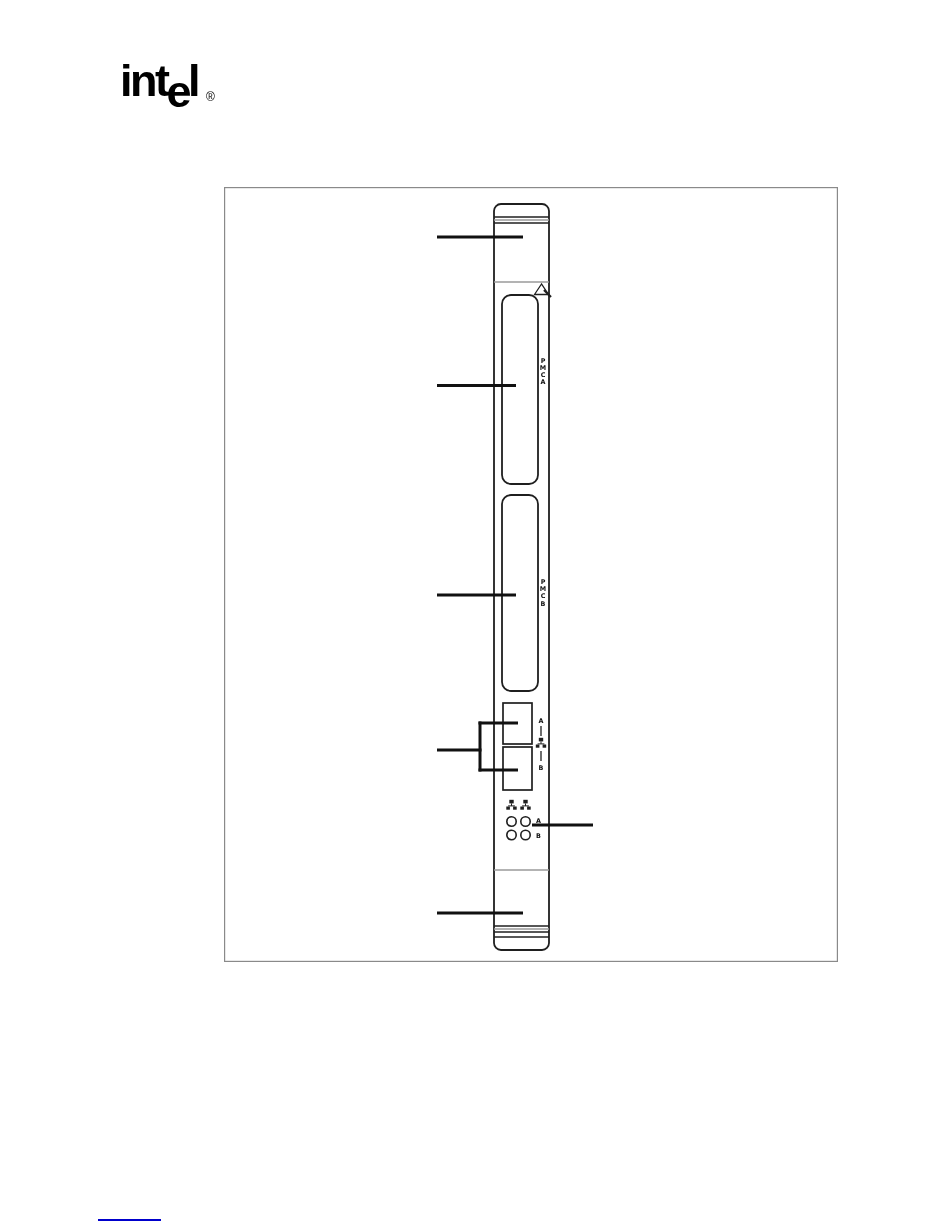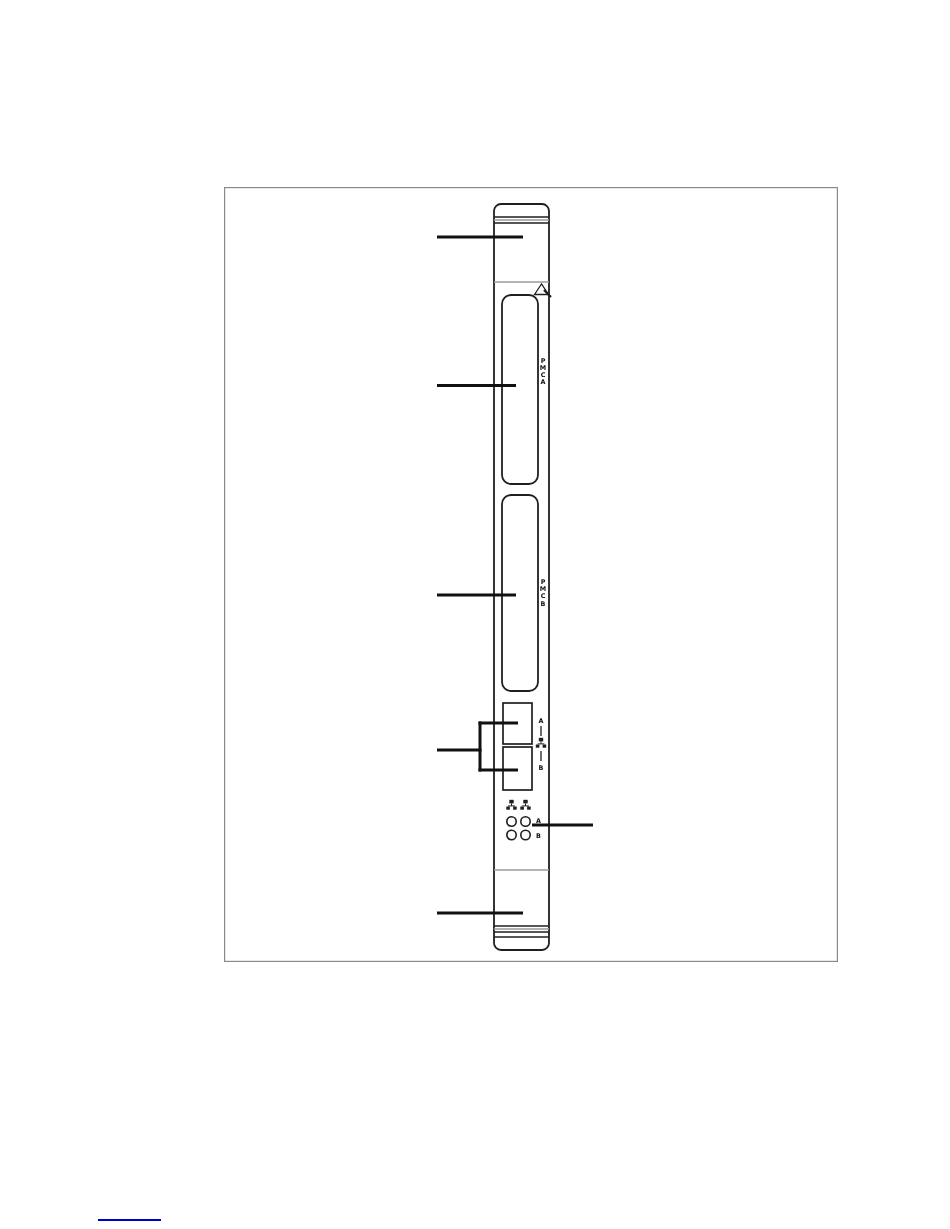--- a/index.html
+++ b/index.html
@@ -28,20 +28,23 @@
   .net line{stroke:#1f1f1f;stroke-width:1;}
 
   
   .footer-link{position:absolute;left:98px;top:1219px;width:63px;height:2px;background:#0000cc;}
 </style>
 </head>
 <body>
 
 <div class="page">
 
+  <div class="logo">
+    <span>int</span><span class="lg-e">e</span><span>l</span><span class="lg-r">®</span>
+  </div>
 
   <svg width="614" height="775" viewBox="0 0 614 775">
     <defs>
       <g id="neticon" class="net">
         <rect x="-2.2" y="-5.2" width="4.4" height="3.6"></rect>
         <line x1="0" y1="-1.6" x2="0" y2="0.9"></line>
         <line x1="-3.4" y1="0.9" x2="3.4" y2="0.9"></line>
         <rect x="-5.2" y="1.5" width="3.6" height="3.2"></rect>
         <rect x="1.6" y="1.5" width="3.6" height="3.2"></rect>
       </g>

